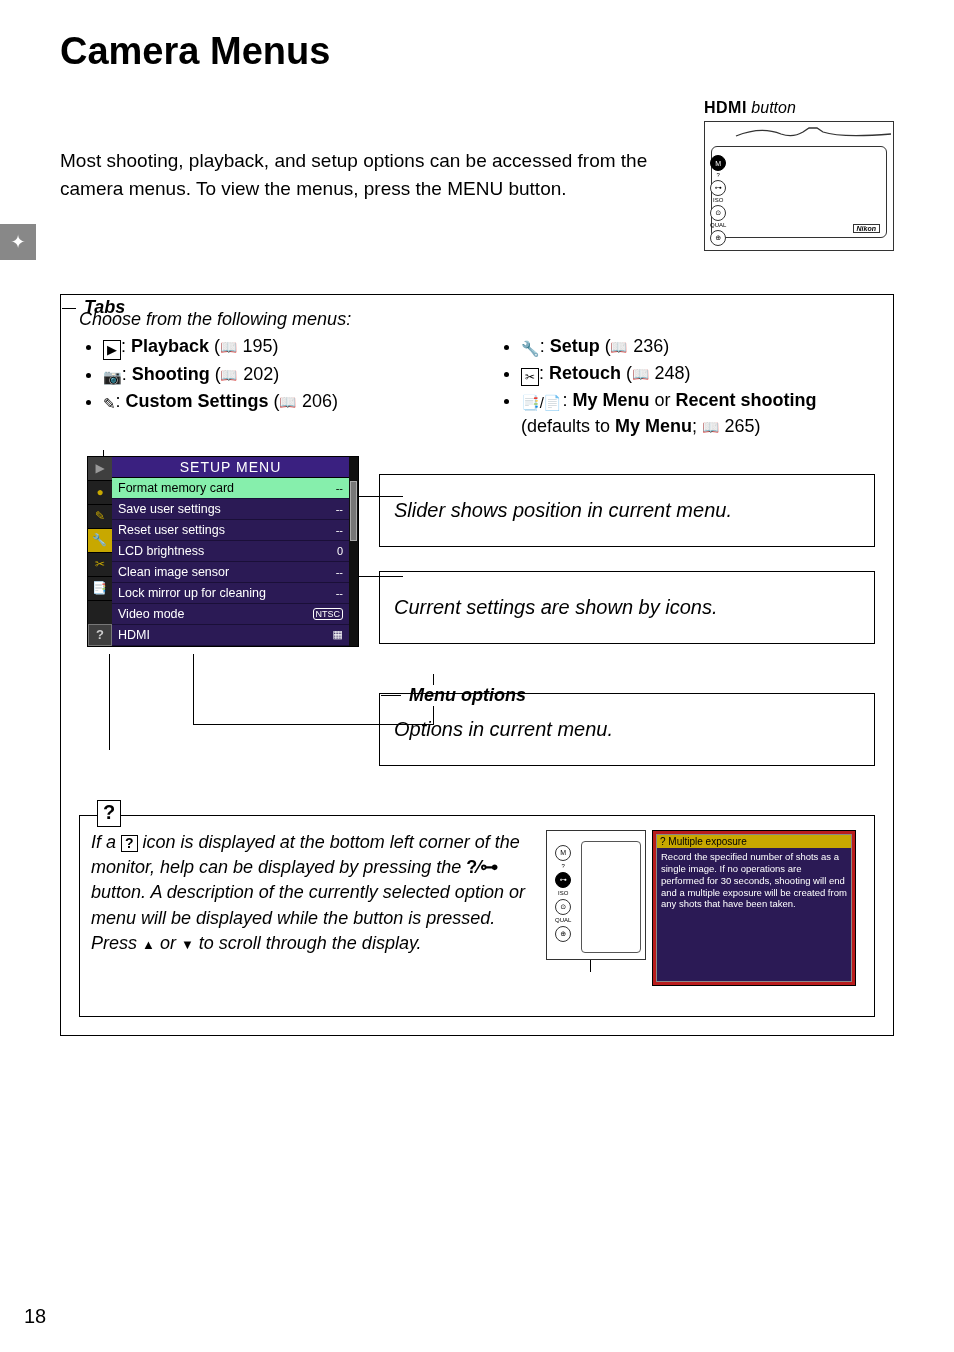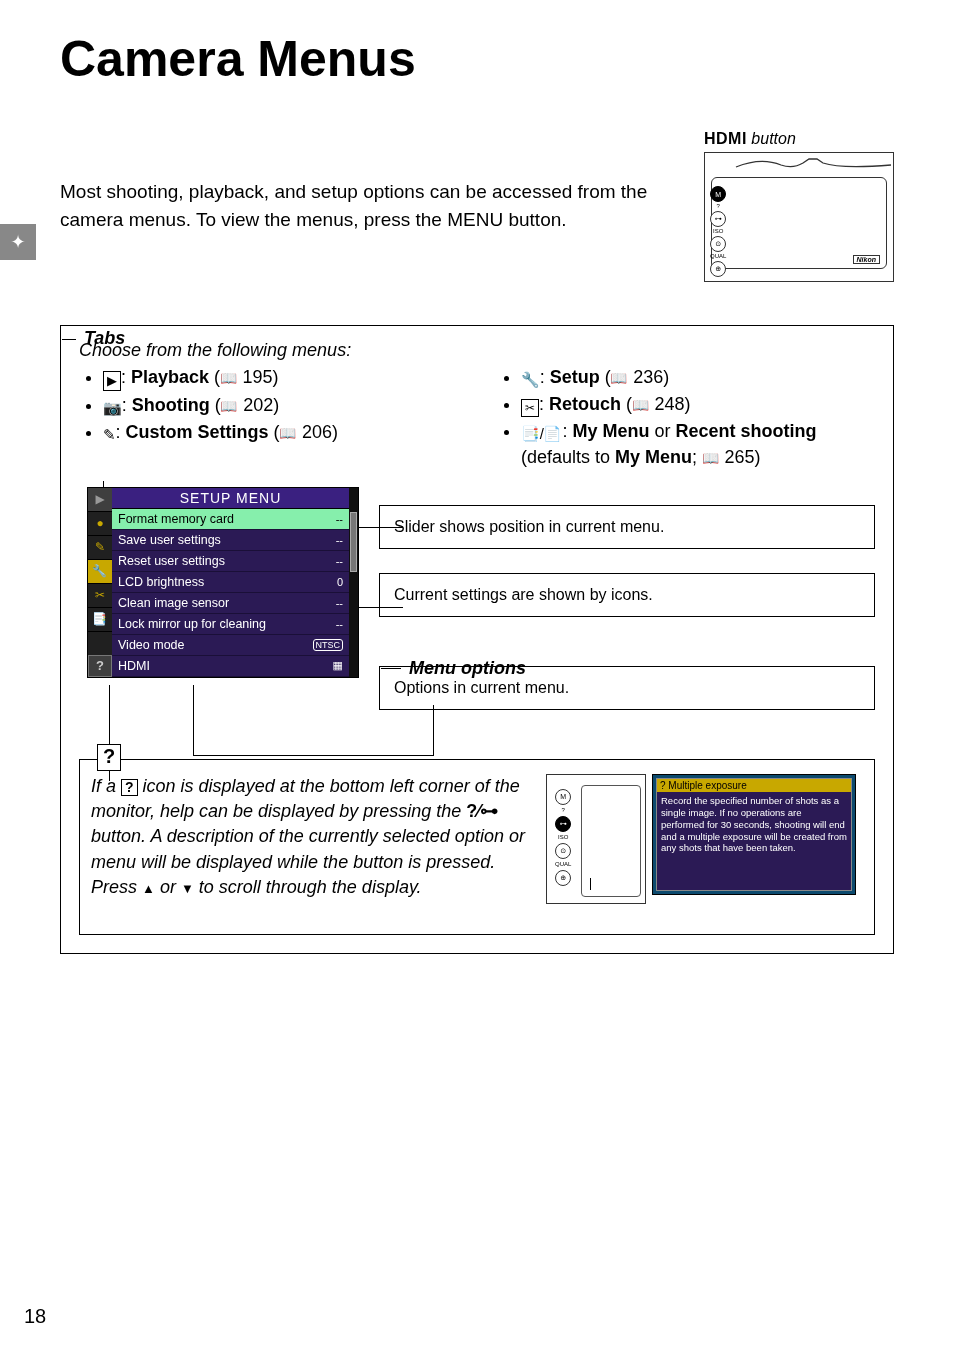--- a/index.html
+++ b/index.html
@@ -22,23 +22,23 @@
     display: flex;
     align-items: center;
     justify-content: center;
     font-size: 18px;
   }
   .page {
     padding: 30px 60px 0 60px;
     position: relative;
   }
   h1 {
-    font-size: 50px;
+    font-size: 38px;
     font-weight: 700;
-    margin-bottom: 42px;
+    margin-bottom: 26px;
   }
   .intro-row {
     display: flex;
     gap: 36px;
     margin-bottom: 24px;
     align-items: center;
   }
   .intro-text {
     flex: 1;
     font-size: 19px;
@@ -166,22 +166,23 @@
   .lcd-val { color: #fff; font-size: 11px; }
   .lcd-row.sel .lcd-val { color: #000; }
   .lcd-val.box { border: 1.2px solid #fff; border-radius: 3px; padding: 0 2px; font-size: 9px; background: #2b1a55; color: #fff; }
   .lcd-scroll { width: 9px; background: #101010; position: relative; }
   .lcd-scroll-thumb { position: absolute; top: 24px; left: 1px; right: 1px; height: 60px; background: #777; border: 1px solid #aaa; }
   .lcd-q { height: 22px; display:flex; align-items:center; justify-content:center; background:#3f3f3f; border:1px solid #777; font-weight:700; color:#ccc; font-size:13px;}
 
   .callouts { flex: 1; display: flex; flex-direction: column; gap: 24px; padding-top: 18px; }
   .callout-box {
     border: 1px solid #000;
-    padding: 12px 14px;
-    font-size: 16px;
+    padding: 24px 14px;
+    font-style: italic;
+    font-size: 20px;
     position: relative;
   }
   .menu-options-header {
     font-style: italic; font-weight: 700; font-size: 18px; margin-top: 6px; margin-left: 24px;
     background: #fff; display: inline-block; padding: 0 6px; position: relative; top: 11px;
   }
   .menu-options-header::before {
     content: "";
     position: absolute;
     left: -22px;
@@ -228,22 +229,22 @@
   .help-camera {
     border: 1px solid #333;
     height: 130px;
     width: 100px;
     background: #fff;
     position: relative;
   }
   .help-screen {
     border: 1px solid #000;
     flex: 1;
-    height: 121px;
-    background: #0c4a6e;
+    height: 156px;
+    background: #b91c1c;
     padding: 3px;
   }
   .help-screen-inner {
     border: 1px solid #888;
     height: 100%;
     background: #2b1a55;
     color: #fff;
     font-family: Arial, sans-serif;
     font-size: 9.5px;
     display: flex;

